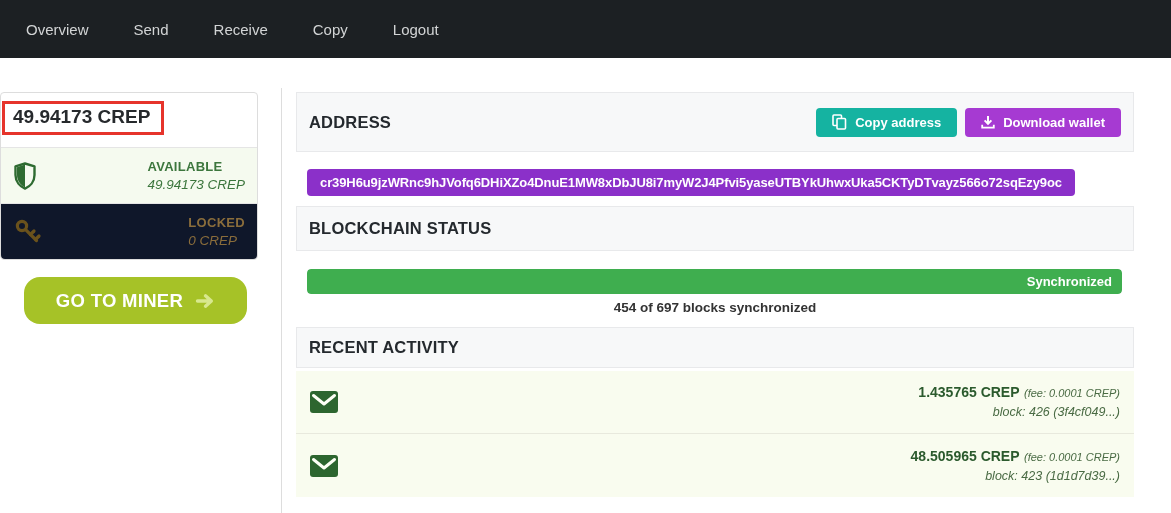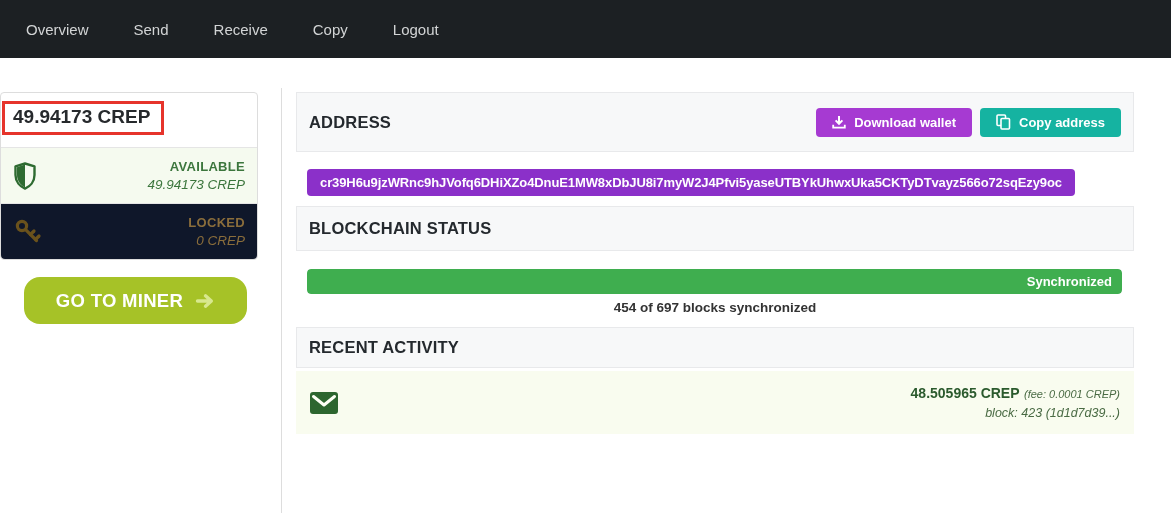--- a/index.html
+++ b/index.html
@@ -17,21 +17,21 @@
   
   .card { position:absolute; left:0; top:92px; width:258px; background:#fff;
     border:1px solid #ddd; border-radius:4px; }
   .card-header { height:54px; position:relative; }
   .red-box { position:absolute; left:1px; top:8px; border:3px solid #e6342b;
     padding:2px 11px 4px 8px; font-size:19px; font-weight:600; color:#26292c; white-space:nowrap; }
   .srow { height:56px; display:flex; align-items:center; padding:0 12px;
     border-top:1px solid #e5e5e5; }
   .srow.avail { background:#f5faef; color:#3c763d; }
   .srow.locked { background:#0f172a; color:#8a6d3b; border-radius:0 0 4px 4px; }
-  .srow-text { margin-left:auto; text-align:right; line-height:18px; }
+  .srow-text { margin-left:auto; text-align:left; line-height:18px; }
   .srow-label { font-weight:700; font-size:13px; letter-spacing:.3px; }
   .srow-value { font-style:italic; font-size:13.5px; }
 
   .miner-btn { position:absolute; left:24px; top:277px; width:223px; height:47px;
     background:#a6c227; border:none; border-radius:16px; color:#fff; font-weight:700;
     font-size:18.5px; letter-spacing:.3px; display:flex; align-items:center;
     justify-content:center; gap:12px; cursor:pointer; font-family:inherit; }
 
   
   .band { position:absolute; left:296px; width:838px; background:#f7f8f9;
@@ -126,39 +126,39 @@
       <path d="M2.5 8 H16 M10.5 2.8 L16.3 8 L10.5 13.2" fill="none" stroke="#d8e88e" stroke-width="3.4" stroke-linecap="round" stroke-linejoin="round"></path>
     </svg>
   </span>
 </button>
 
 <main>
 
   <div class="band band-address">
     <h2>ADDRESS</h2>
     <div class="band-btns">
+      <button class="btn teal">
+        <span class="icon">
+          <svg width="15" height="16" viewBox="0 0 15 16">
+            <rect x="1" y="1" width="8.5" height="10.5" rx="1" fill="none" stroke="#fff" stroke-width="1.6"></rect>
+            <rect x="5" y="4.5" width="8.5" height="10.5" rx="1" fill="#15b3a1" stroke="#fff" stroke-width="1.6"></rect>
+          </svg>
+        </span>
+        <span>Copy address</span>
+      </button>
       <button class="btn purple">
         <span class="icon">
           <svg width="14" height="14" viewBox="0 0 14 14">
             <path d="M7 1 V8" stroke="#fff" stroke-width="2"></path>
             <path d="M3.6 5.4 L7 8.8 L10.4 5.4" fill="none" stroke="#fff" stroke-width="2"></path>
             <path d="M1.2 9.8 V12.6 H12.8 V9.8" fill="none" stroke="#fff" stroke-width="1.8"></path>
           </svg>
         </span>
         <span>Download wallet</span>
       </button>
-      <button class="btn teal">
-        <span class="icon">
-          <svg width="15" height="16" viewBox="0 0 15 16">
-            <rect x="1" y="1" width="8.5" height="10.5" rx="1" fill="none" stroke="#fff" stroke-width="1.6"></rect>
-            <rect x="5" y="4.5" width="8.5" height="10.5" rx="1" fill="#15b3a1" stroke="#fff" stroke-width="1.6"></rect>
-          </svg>
-        </span>
-        <span>Copy address</span>
-      </button>
     </div>
   </div>
 
   <div class="address-badge">cr39H6u9jzWRnc9hJVofq6DHiXZo4DnuE1MW8xDbJU8i7myW2J4Pfvi5yaseUTBYkUhwxUka5CKTyDTvayz566o72sqEzy9oc</div>
 
   <div class="band band-blockchain">
     <h2>BLOCKCHAIN STATUS</h2>
   </div>
 
   <div class="progress-track">
@@ -167,20 +167,35 @@
     </div>
   </div>
   <div class="progress-caption">454 of 697 blocks synchronized</div>
 
   <div class="band band-activity">
     <h2>RECENT ACTIVITY</h2>
   </div>
 
   <div class="activity-list">
 
+    <div class="arow">
+      <span class="icon">
+        <svg width="28" height="22" viewBox="0 0 28 22">
+          <rect x="0" y="0" width="28" height="22" rx="3" fill="#2d662f"></rect>
+          <polyline points="3.5,4.5 14,13 24.5,4.5" fill="none" stroke="#fdfff5" stroke-width="3" stroke-linecap="round" stroke-linejoin="round"></polyline>
+        </svg>
+      </span>
+      <div class="ainfo">
+        <div>
+          <span class="amount">1.435765 CREP</span>
+          <span class="fee">(fee: 0.0001 CREP)</span>
+        </div>
+        <div class="block-line">block: 426 (3f4cf049...)</div>
+      </div>
+    </div>
 
     <div class="arow">
       <span class="icon">
         <svg width="28" height="22" viewBox="0 0 28 22">
           <rect x="0" y="0" width="28" height="22" rx="3" fill="#2d662f"></rect>
           <polyline points="3.5,4.5 14,13 24.5,4.5" fill="none" stroke="#fdfff5" stroke-width="3" stroke-linecap="round" stroke-linejoin="round"></polyline>
         </svg>
       </span>
       <div class="ainfo">
         <div>

